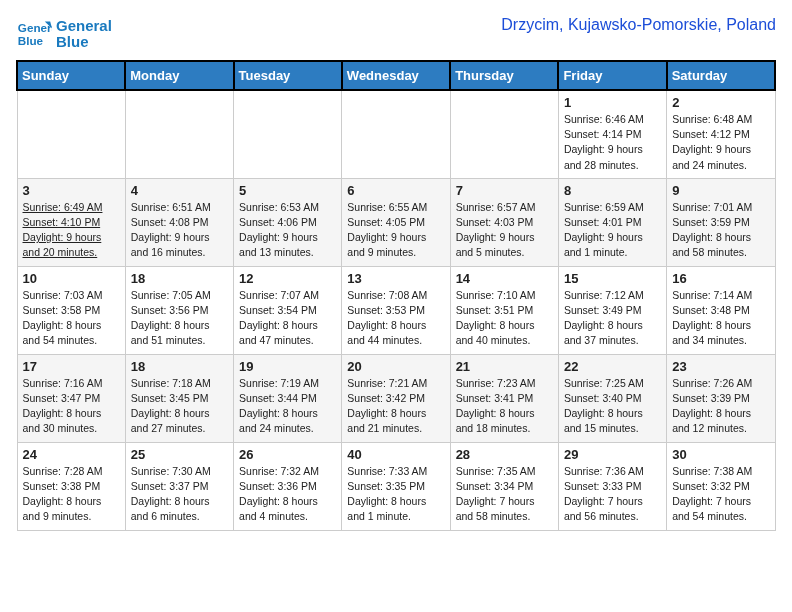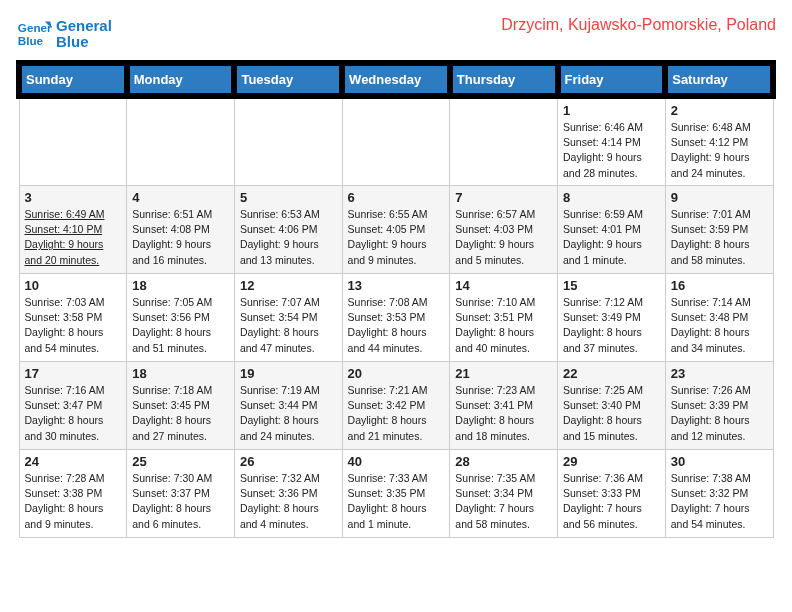--- a/index.html
+++ b/index.html
@@ -28,35 +28,35 @@
     .title-area {
       text-align: right;
     }
     .month-title {
       font-size: 32px;
       font-weight: bold;
       color: #222;
     }
     .location-title {
       font-size: 16px;
-      color: #ef4444;
+      color: #1d4ed8;
     }
     table {
       width: 100%;
       border-collapse: collapse;
       table-layout: fixed;
     }
     thead tr th {
       background: #2d7cc1;
       color: #fff;
       font-size: 13px;
       font-weight: bold;
       padding: 6px 4px;
       text-align: left;
-      border: 6px solid #000000;
+      border: 2px solid #000000;
     }
     tbody tr td {
       vertical-align: top;
       padding: 4px 5px;
       border: 1px solid #ccc;
       font-size: 11px;
       color: #222;
       height: 88px;
       background: #fff;
     }

